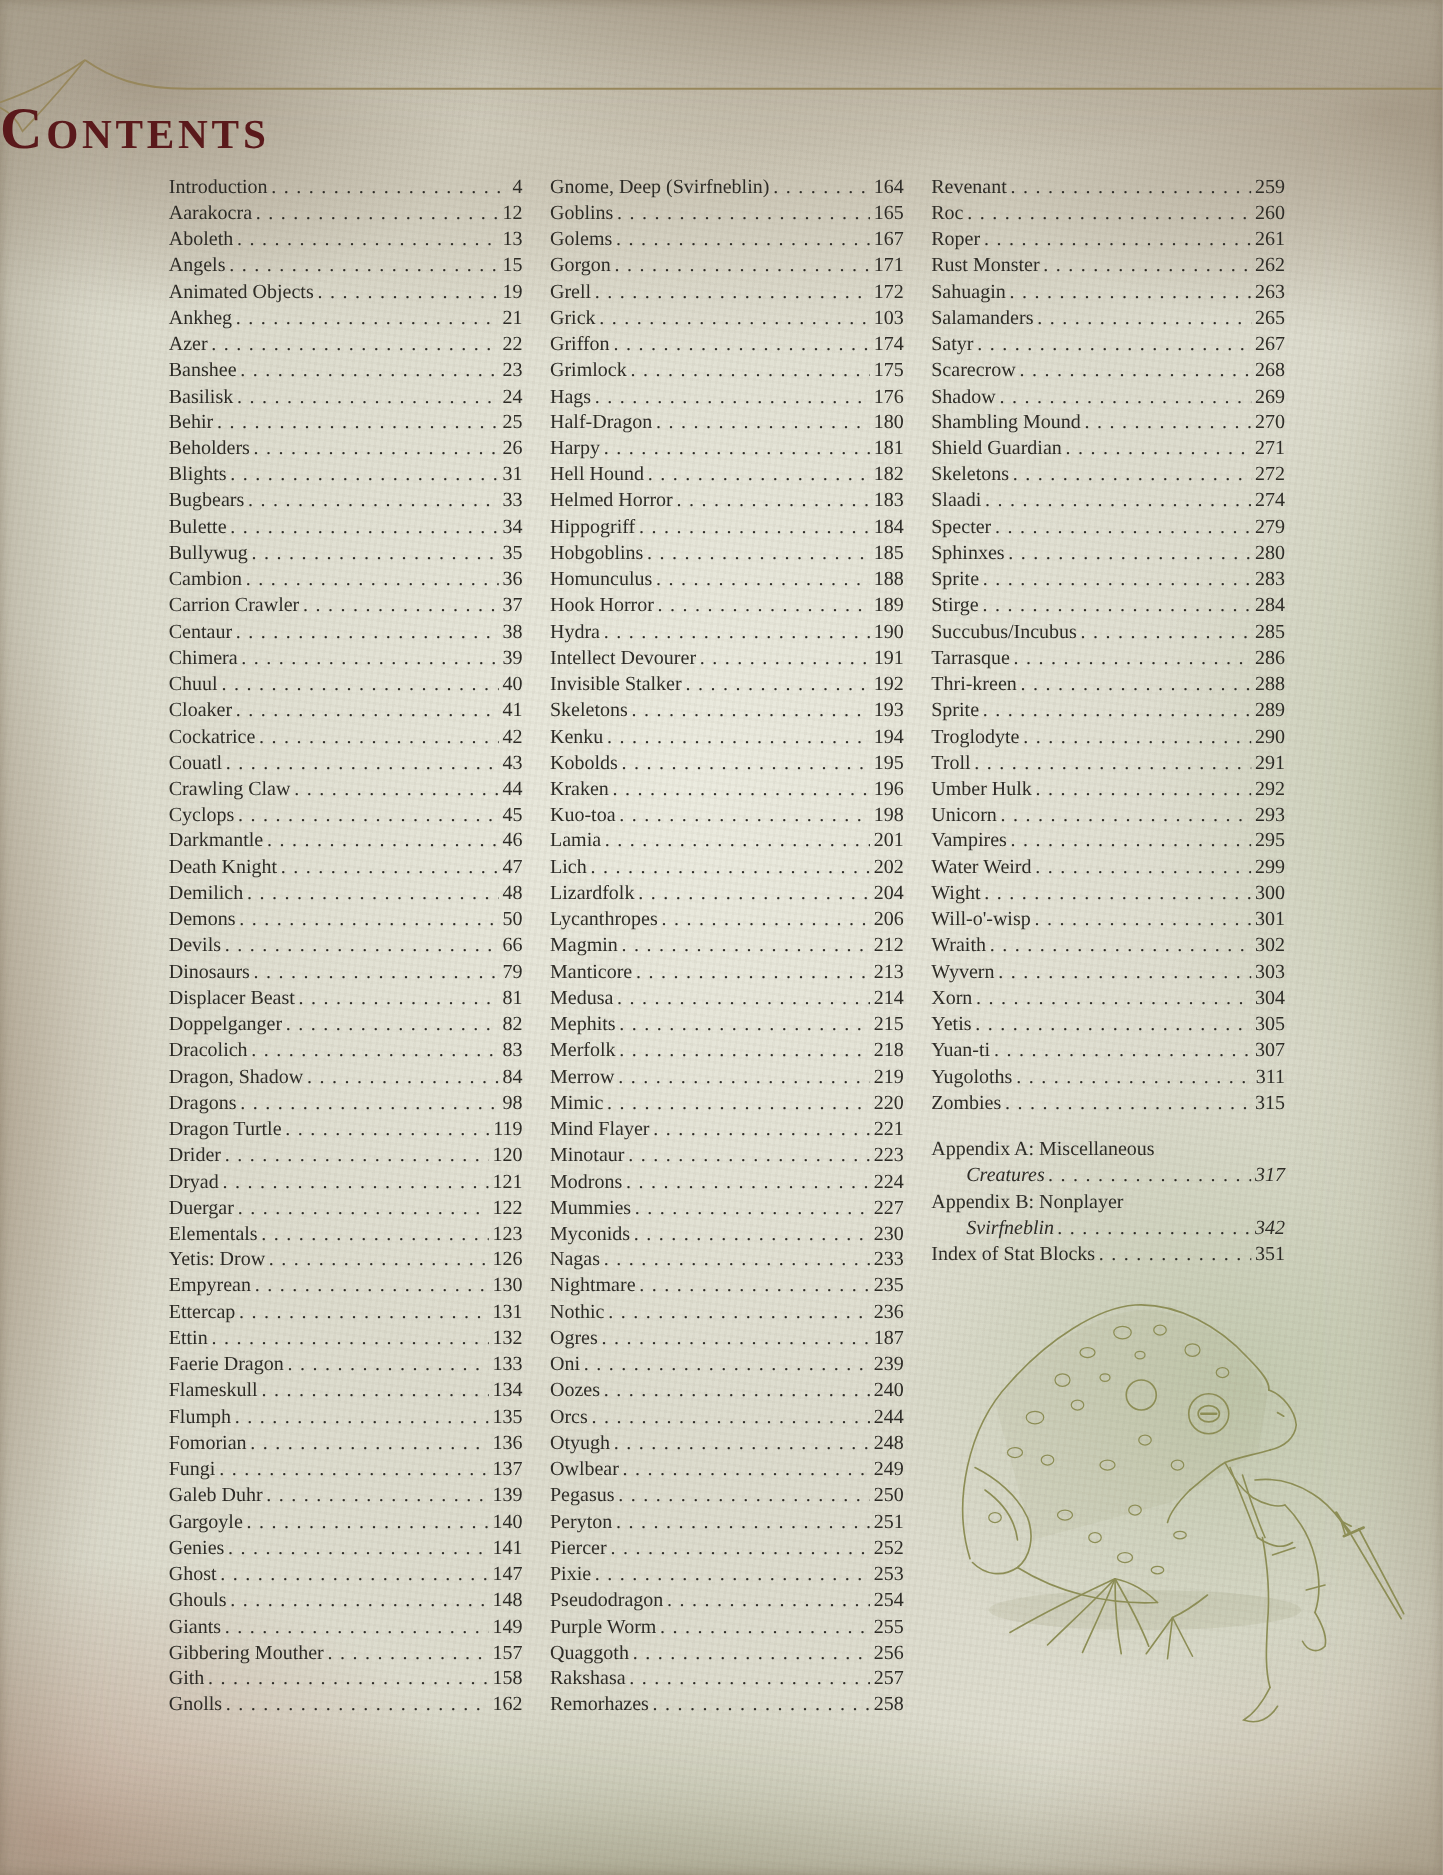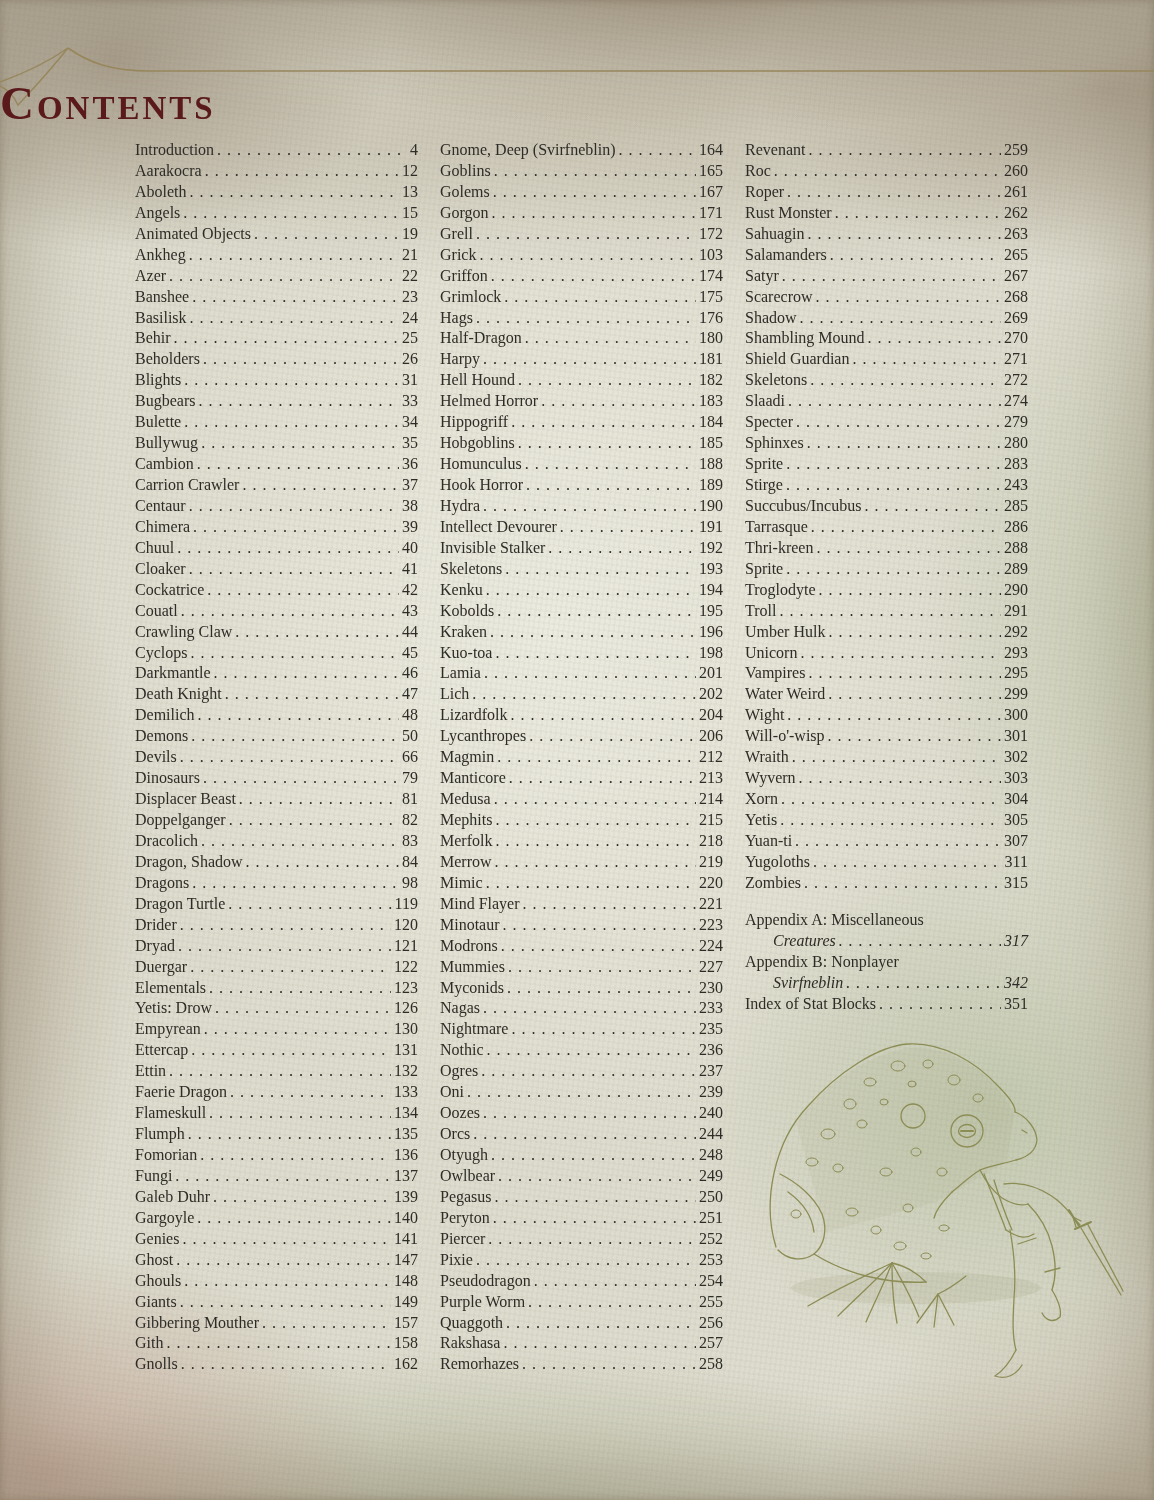--- a/index.html
+++ b/index.html
@@ -580,21 +580,21 @@
           <span class="pg">235</span>
         </div>
         <div class="toc-entry">
           <span class="lbl">Nothic</span>
           <span class="leader"></span>
           <span class="pg">236</span>
         </div>
         <div class="toc-entry">
           <span class="lbl">Ogres</span>
           <span class="leader"></span>
-          <span class="pg">237</span>
+          <span class="pg">187</span>
         </div>
         <div class="toc-entry">
           <span class="lbl">Oni</span>
           <span class="leader"></span>
           <span class="pg">239</span>
         </div>
         <div class="toc-entry">
           <span class="lbl">Oozes</span>
           <span class="leader"></span>
           <span class="pg">240</span>
@@ -737,21 +737,21 @@
           <span class="pg">280</span>
         </div>
         <div class="toc-entry">
           <span class="lbl">Sprite</span>
           <span class="leader"></span>
           <span class="pg">283</span>
         </div>
         <div class="toc-entry">
           <span class="lbl">Stirge</span>
           <span class="leader"></span>
-          <span class="pg">243</span>
+          <span class="pg">284</span>
         </div>
         <div class="toc-entry">
           <span class="lbl">Succubus/Incubus</span>
           <span class="leader"></span>
           <span class="pg">285</span>
         </div>
         <div class="toc-entry">
           <span class="lbl">Tarrasque</span>
           <span class="leader"></span>
           <span class="pg">286</span>

